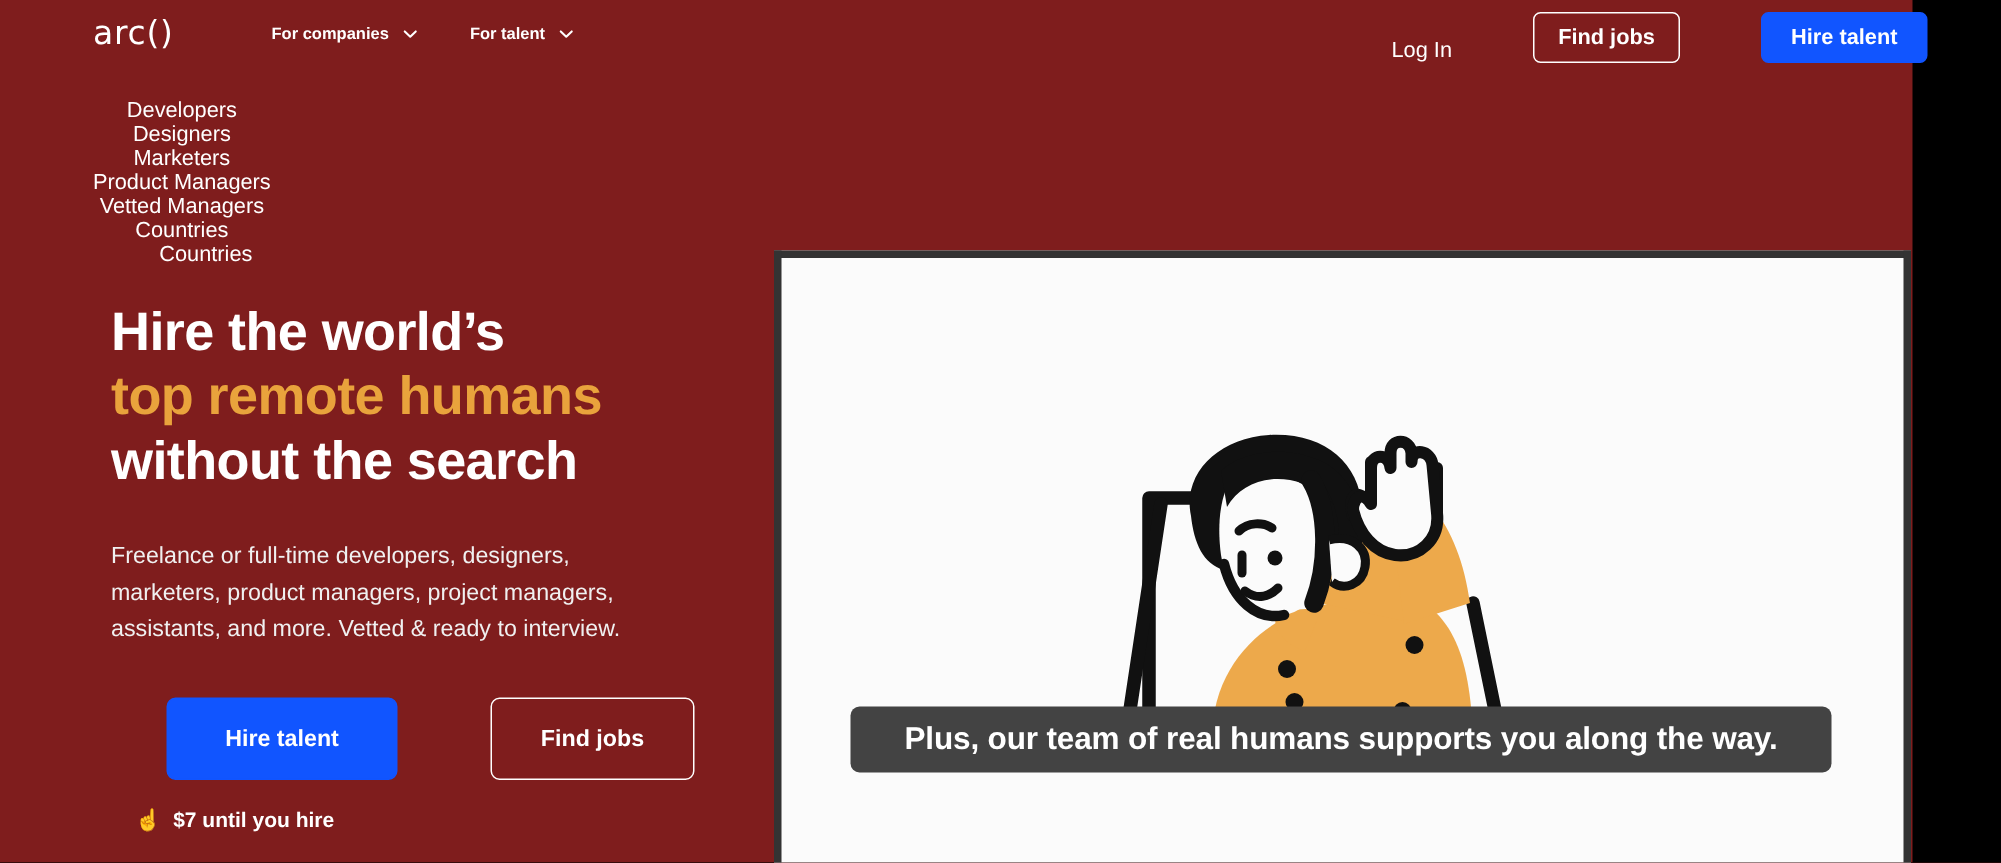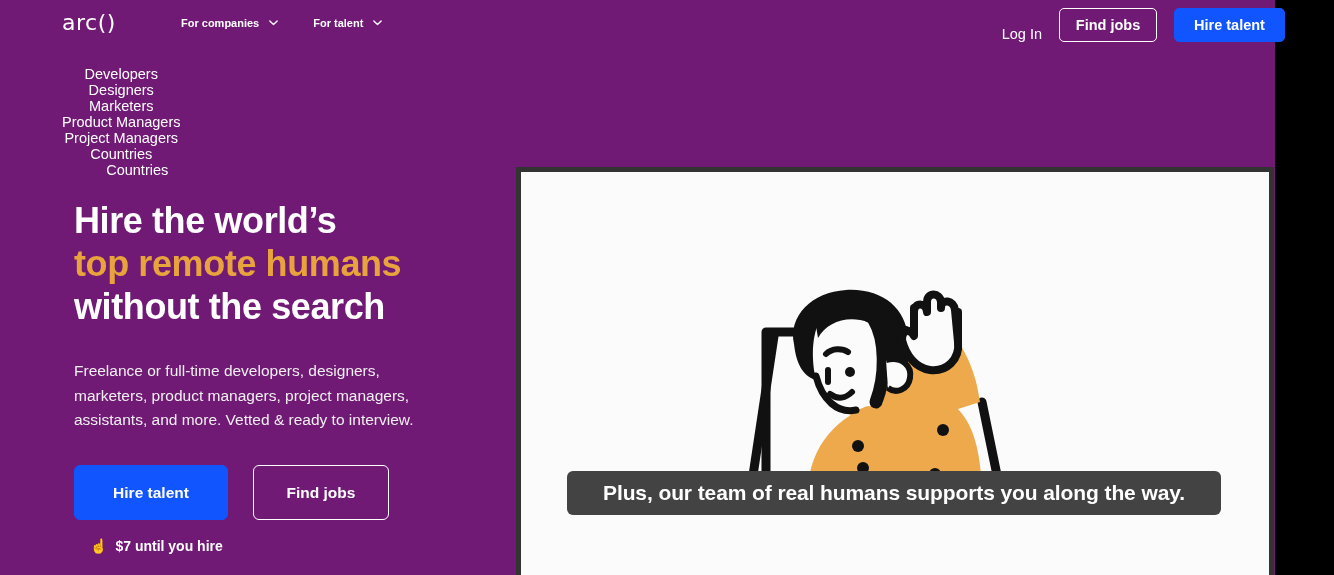--- a/index.html
+++ b/index.html
@@ -2,21 +2,21 @@
 <html><head>
 <meta charset="utf-8">
 <style>
   * { margin:0; padding:0; box-sizing:border-box; }
   html, body {
     width:1334px; height:575px;
     background:#000000;
     font-family:"Liberation Sans", sans-serif;
     overflow:hidden;
   }
-  .page { position:relative; width:1275px; height:575px; background:#701a75; }
+  .page { position:relative; width:1275px; height:575px; background:#7f1d1d; }
 
   
   .topbar {
     position:absolute; top:0; left:0; width:1334px; height:50px;
     display:flex; align-items:center;
   }
   .logo {
     position:absolute; left:62px; top:12px;
     color:#ffffff; font-size:22px; font-weight:500;
     letter-spacing:0.5px; font-family:"DejaVu Sans", sans-serif;
@@ -40,21 +40,21 @@
     position:absolute; right:49px; top:8px;
     display:flex; align-items:flex-end; gap:17px;
   }
   .login-link {
     color:#ffffff; font-size:14.5px; font-weight:normal; cursor:pointer;
     white-space:nowrap;
   }
   .btn {
     font-size:14.5px; font-weight:bold; border-radius:5px;
     display:flex; align-items:center; justify-content:center;
-    cursor:pointer; white-space:nowrap; line-height:1;
+    cursor:pointer; white-space:nowrap; line-height:1;margin-left:37px;
   }
   .btn-outline-sm {
     width:98px; height:34px; border:1.5px solid #ffffff;
     background:transparent; color:#ffffff;
   }
   .btn-blue-sm {
     width:111px; height:34px; background:#1155ff;
     color:#ffffff; border:1.5px solid #1155ff;
   }
 
@@ -150,21 +150,21 @@
       <div class="btn btn-outline-sm">Find jobs</div>
       <div class="btn btn-blue-sm">Hire talent</div>
     </div>
   </div>
 
   <div class="subnav">
     <div class="subnav-item">Developers</div>
     <div class="subnav-item">Designers</div>
     <div class="subnav-item">Marketers</div>
     <div class="subnav-item">Product Managers</div>
-    <div class="subnav-item">Project Managers</div>
+    <div class="subnav-item">Vetted Managers</div>
     <div class="subnav-item">Countries</div>
     <div class="subnav-item">Countries</div>
   </div>
 
   <div class="hero-left">
     <h1 class="headline">
       <span>Hire the world’s</span><br>
       <span class="accent">top remote humans</span><br>
       <span>without the search</span>
     </h1>

